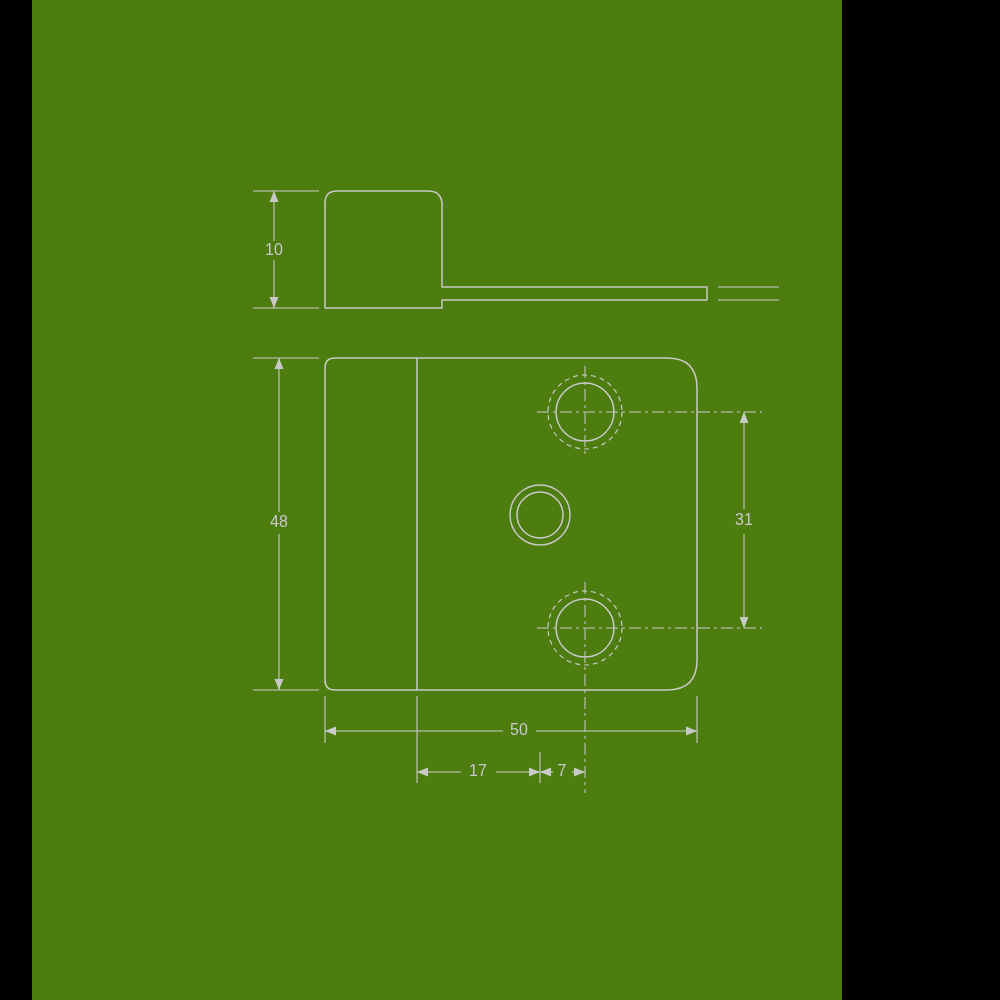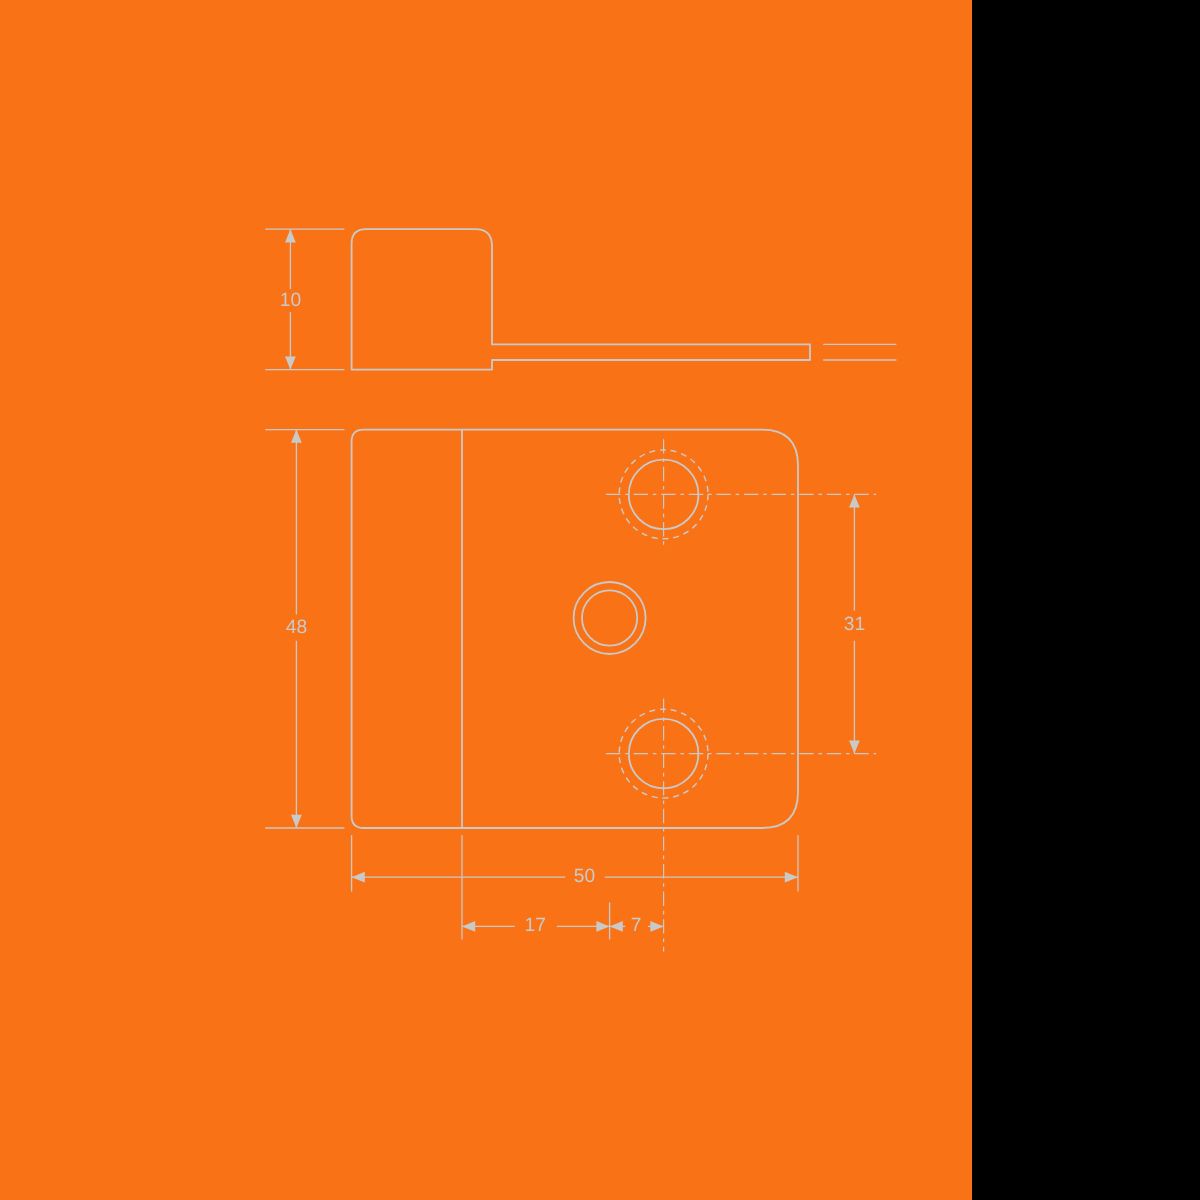--- a/index.html
+++ b/index.html
@@ -4,22 +4,23 @@
 <style>
   html, body {
     margin: 0;
     padding: 0;
     background: #000000;
   }
   .stage {
     position: relative;
     width: 810px;
     height: 1000px;
-    background: #f97316;
+    background: #4d7c0f;
     overflow: hidden;
+    margin-left: 32px;
   }
   svg { display: block; }
   .ln {
     stroke: #c9c9c9;
     stroke-width: 1.5;
     fill: none;
     stroke-linecap: butt;
     stroke-linejoin: round;
   }
   .thin { stroke-width: 1.1; }

